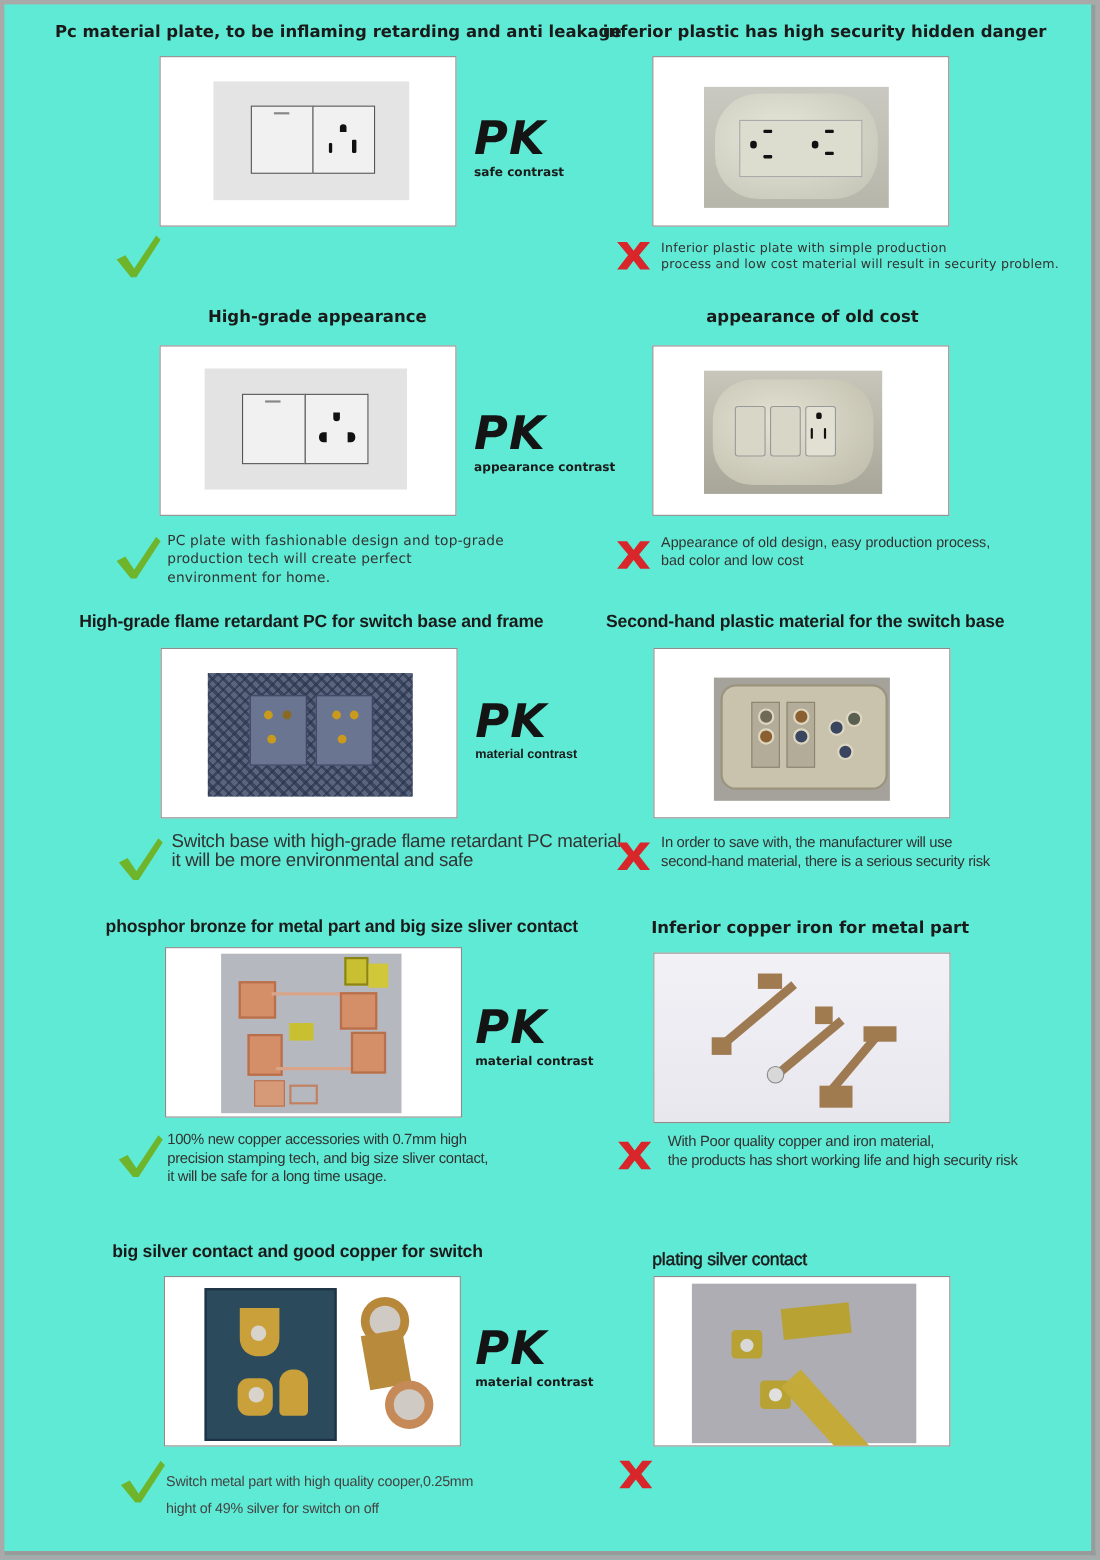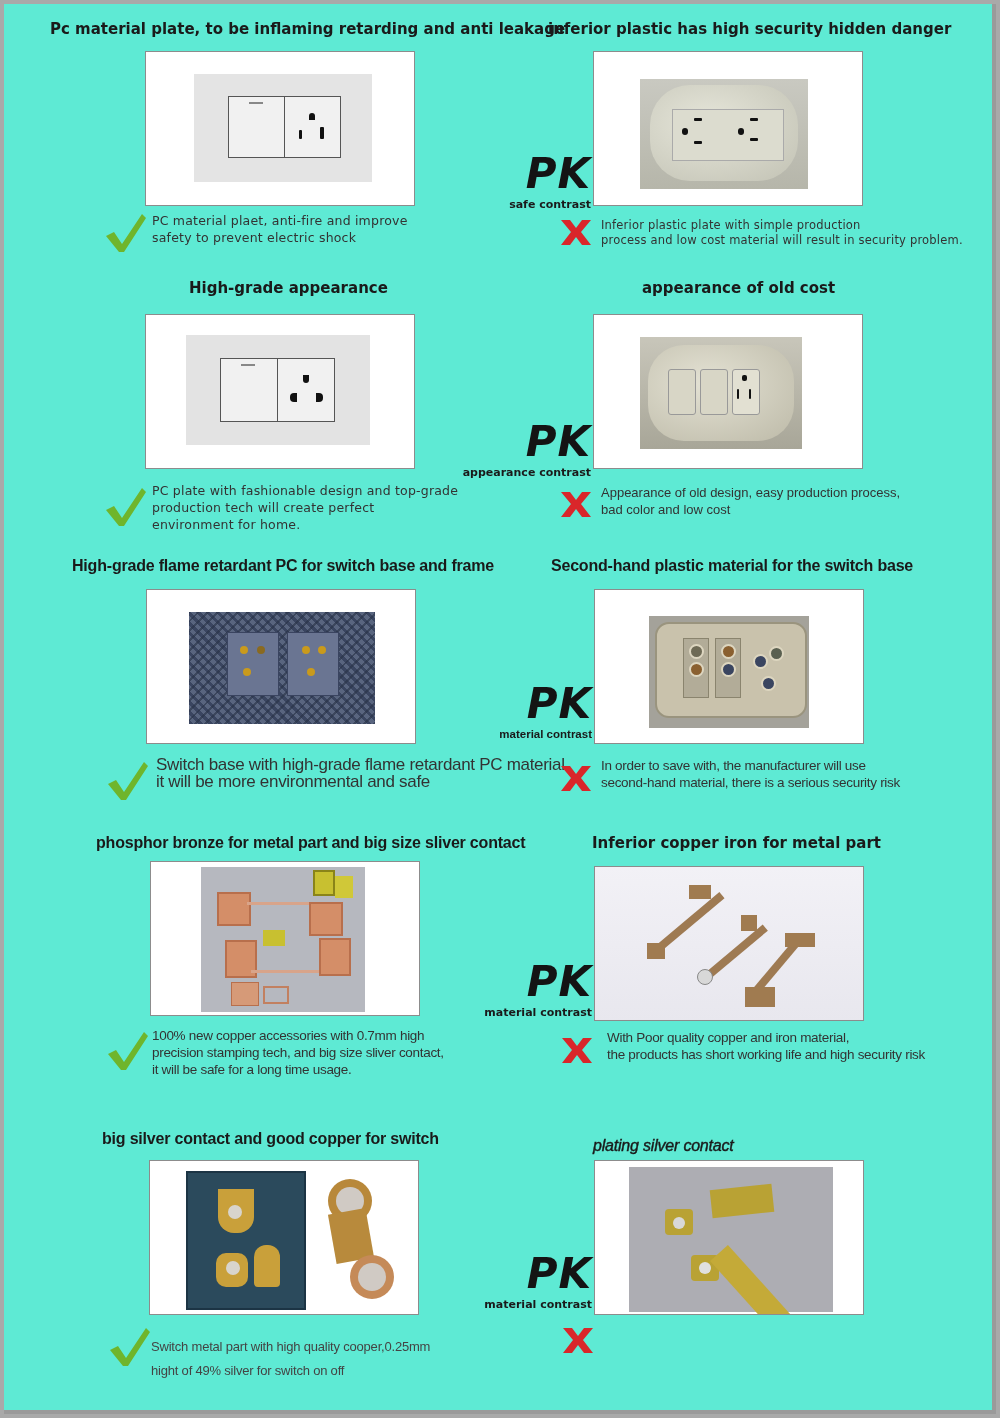--- a/index.html
+++ b/index.html
@@ -1,21 +1,21 @@
 <!DOCTYPE html>
 <html><head>
 <meta charset="utf-8">
 <style>
   html,body{margin:0;padding:0;}
   body{width:1000px;height:1418px;background:#a9a9a9;position:relative;overflow:hidden;font-family:"Liberation Sans",sans-serif;color:#222;}
   .page{position:absolute;left:4px;top:4px;width:992px;height:1410px;background:#5eead4;border-right:4px solid #9a9a9a;border-bottom:4px solid #9a9a9a;box-sizing:border-box;}
   .title{position:absolute;font-family:"DejaVu Sans",sans-serif;font-weight:bold;font-size:15px;color:#1a1a1a;white-space:nowrap;}
   .title.cond{font-family:"Liberation Sans",sans-serif;font-size:16px;letter-spacing:-0.2px;}
   .frame{position:absolute;border:1.5px solid #8c8c8c;background:#fff;box-sizing:border-box;overflow:hidden;}
-  .pk{position:absolute;text-align:right;width:160px;margin-top:48px;}
+  .pk{position:absolute;text-align:left;width:160px;}
   .pk .big{font-family:"DejaVu Sans",sans-serif;font-weight:bold;font-style:italic;font-size:42px;line-height:44px;color:#141414;letter-spacing:1px;}
   .pk .sub{font-family:"DejaVu Sans",sans-serif;font-weight:bold;font-size:11px;color:#1a1a1a;margin-top:2px;}
   .desc{position:absolute;font-size:13px;line-height:17px;color:#333;white-space:pre-line;}
   .desc.dj{font-family:"DejaVu Sans",sans-serif;font-size:12.5px;letter-spacing:0.2px;}
   .mark{position:absolute;}
   
   .plate-white{position:absolute;background:#e3e3e3;}
   .module{position:absolute;background:#f1f1f1;border:1.5px solid #555;box-sizing:border-box;}
   .pin{position:absolute;background:#111;border-radius:1px;}
   .photo{position:absolute;}
@@ -53,22 +53,20 @@
     <div class="pin" style="left:100px;top:66px;width:8px;height:3px;"></div>
     <div class="pin" style="left:100px;top:89px;width:8px;height:3px;"></div>
     <div class="pin" style="left:144px;top:76px;width:6px;height:7px;border-radius:3px;"></div>
     <div class="pin" style="left:156px;top:66px;width:8px;height:3px;"></div>
     <div class="pin" style="left:156px;top:86px;width:8px;height:3px;"></div>
   </div>
 
   <svg class="mark" style="left:100px;top:208px;" width="44" height="42" viewBox="0 0 44 42">
       <path d="M2 24 L10 20 L18 32 L38 2 L42 6 L20 40 L15 40 Z" fill="#6fb52c"></path>
     </svg>
-  <div class="desc dj" style="left:148px;top:208px;">PC material plaet, anti-fire and improve
-safety to prevent electric shock</div>
 
   <svg class="mark" style="left:556px;top:214px;" width="32" height="28" viewBox="0 0 32 28">
       <path d="M1 2 L10 2 L16 10 L22 2 L31 2 L21 14 L31 27 L22 27 L16 19 L10 27 L1 27 L11 14 Z" fill="#d9262a"></path>
     </svg>
   <div class="desc dj" style="left:597px;top:214px;font-size:11.5px;line-height:15px;">Inferior plastic plate with simple production
 process and low cost material will result in security problem.</div>
 
   <div class="title" style="left:185px;top:275px;">High-grade appearance</div>
   <div class="title" style="left:638px;top:275px;">appearance of old cost</div>
 
@@ -203,21 +201,21 @@
 precision stamping tech, and big size sliver contact,
  it will be safe for a long time usage.</div>
 
   <svg class="mark" style="left:557px;top:1032px;" width="32" height="28" viewBox="0 0 32 28">
       <path d="M1 2 L10 2 L16 10 L22 2 L31 2 L21 14 L31 27 L22 27 L16 19 L10 27 L1 27 L11 14 Z" fill="#d9262a"></path>
     </svg>
   <div class="desc" style="left:603px;top:1025px;font-size:13.5px;letter-spacing:-0.3px;">With Poor quality copper and iron material,
  the products has short working life and high security risk</div>
 
   <div class="title cond" style="left:98px;top:1126px;">big silver contact and good copper for switch</div>
-  <div class="title cond" style="left:589px;top:1133px;font-weight:normal;font-family:'Liberation Sans',sans-serif;font-style:italic;-webkit-text-stroke:0.4px #1a1a1a;">plating  silver contact</div>
+  <div class="title cond" style="left:589px;top:1133px;font-weight:normal;font-family:'Liberation Sans',sans-serif;-webkit-text-stroke:0.4px #1a1a1a;">plating  silver contact</div>
 
   <div class="frame" style="left:145px;top:1156px;width:270px;height:155px;">
     <div class="photo" style="left:36px;top:10px;width:116px;height:135px;background:#2b4a5c;border:2px solid #1c3444;"></div>
     <div class="photo" style="left:68px;top:28px;width:36px;height:44px;background:#c9a03a;border-radius:0 0 16px 16px;"></div>
     <div class="photo" style="left:78px;top:44px;width:14px;height:14px;border-radius:50%;background:#d8d4cc;"></div>
     <div class="photo" style="left:66px;top:92px;width:32px;height:34px;background:#c9a03a;border-radius:10px;"></div>
     <div class="photo" style="left:76px;top:100px;width:14px;height:14px;border-radius:50%;background:#d8d4cc;"></div>
     <div class="photo" style="left:104px;top:84px;width:26px;height:42px;background:#c9a03a;border-radius:12px 12px 4px 4px;"></div>
     <div class="photo" style="left:178px;top:18px;width:44px;height:44px;border-radius:50%;background:#b8883a;"></div>
     <div class="photo" style="left:186px;top:26px;width:28px;height:28px;border-radius:50%;background:#d0cac4;"></div>

